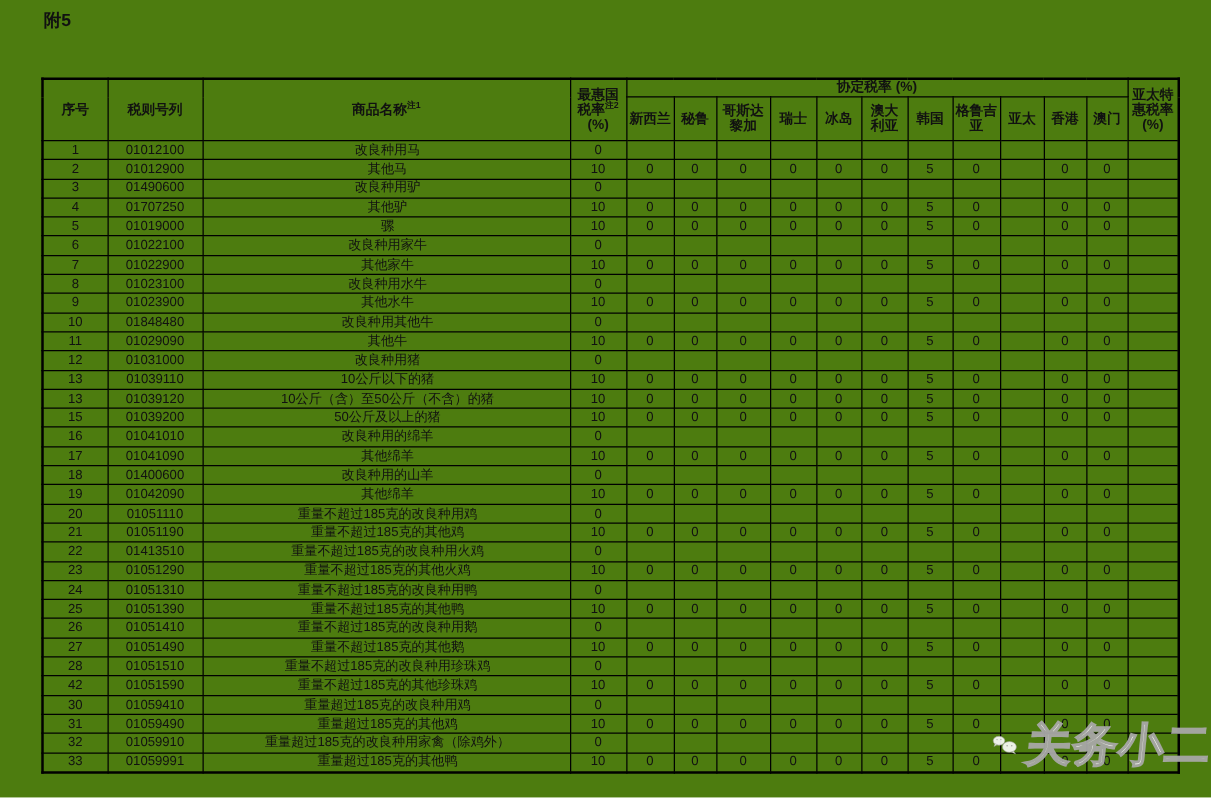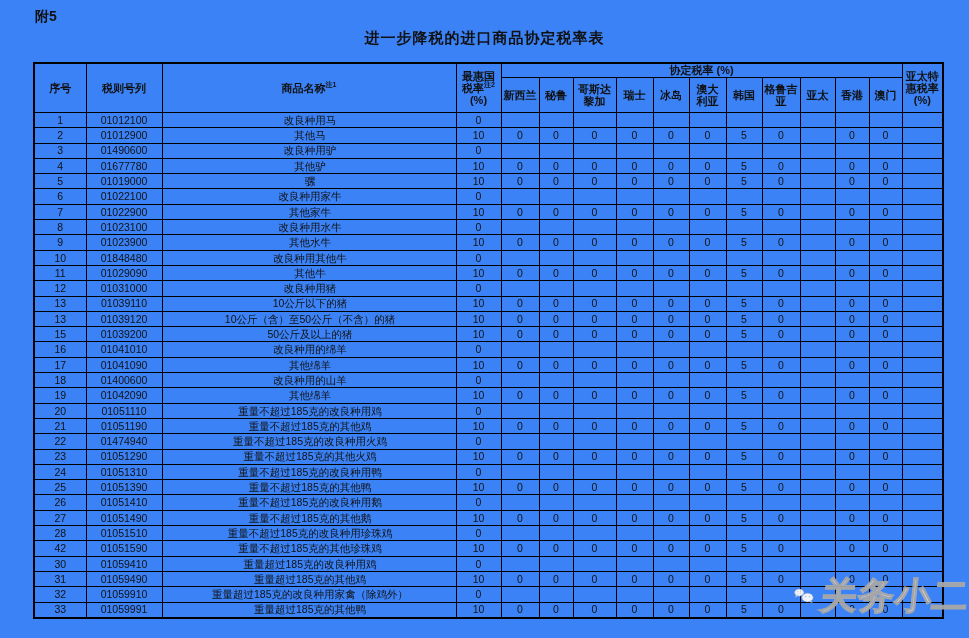--- a/index.html
+++ b/index.html
@@ -1,18 +1,18 @@
 <!DOCTYPE html>
 <html><head>
 <meta charset="utf-8">
 <style>
   html,body{margin:0;padding:0;background:#ffffff;}
   .page{
     position:relative;width:969px;height:638px;overflow:hidden;
-    background:#3b82f6;color:#111;
+    background:#4d7c0f;color:#111;
     font-family:"Liberation Sans","DejaVu Sans",sans-serif;
   }
   .attach{position:absolute;left:35px;top:8px;font-size:14px;font-weight:bold;}
   .title{position:absolute;left:0;top:29px;width:100%;text-align:center;font-size:15px;font-weight:bold;letter-spacing:1px;}
   table.tariff{
     position:absolute;left:33px;top:62px;width:909px;
     border-collapse:collapse;table-layout:fixed;
     border:2px solid #000;
   }
   .tariff th,.tariff td{
@@ -40,21 +40,20 @@
     transform:skewX(-6deg);
     white-space:nowrap;
   }
 </style>
 </head>
 <body>
 
 <div class="page">
 
   <div class="attach">附5</div>
-  <div class="title">进一步降税的进口商品协定税率表</div>
 
   <table class="tariff">
     <colgroup>
       <col style="width:52px">
         <col style="width:76px">
         <col style="width:294px">
         <col style="width:45px">
       <col style="width:38px">
         <col style="width:34px">
         <col style="width:43px">
@@ -141,21 +140,21 @@
           <td></td>
           <td></td>
           <td></td>
           <td></td>
           <td></td>
           <td></td>
           <td></td>
         </tr>
         <tr>
           <td>4</td>
-          <td>01677780</td>
+          <td>01707250</td>
           <td class="name">其他驴</td>
           <td>10</td>
           <td>0</td>
           <td>0</td>
           <td>0</td>
           <td>0</td>
           <td>0</td>
           <td>0</td>
           <td>5</td>
           <td>0</td>
@@ -465,21 +464,21 @@
           <td>0</td>
           <td>5</td>
           <td>0</td>
           <td></td>
           <td>0</td>
           <td>0</td>
           <td></td>
         </tr>
         <tr>
           <td>22</td>
-          <td>01474940</td>
+          <td>01413510</td>
           <td class="name">重量不超过185克的改良种用火鸡</td>
           <td>0</td>
           <td></td>
           <td></td>
           <td></td>
           <td></td>
           <td></td>
           <td></td>
           <td></td>
           <td></td>

